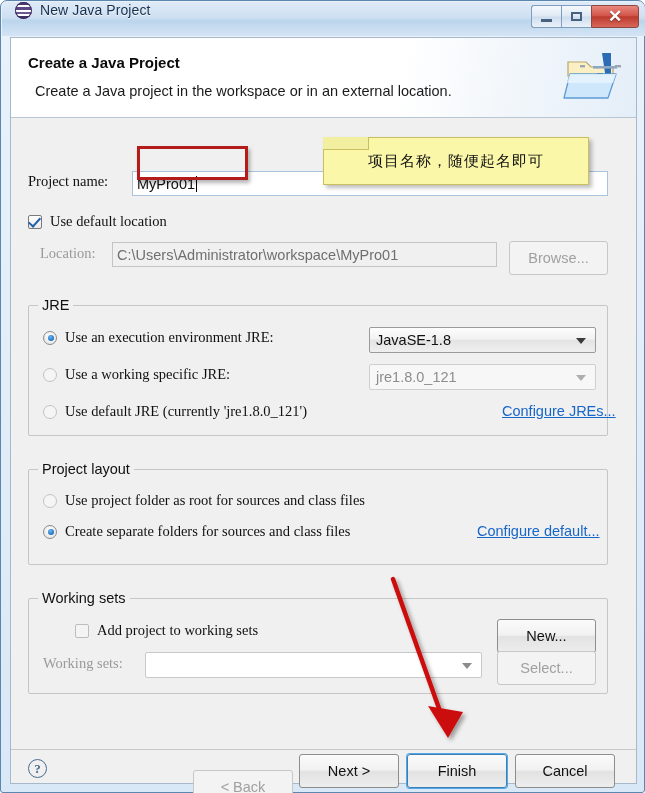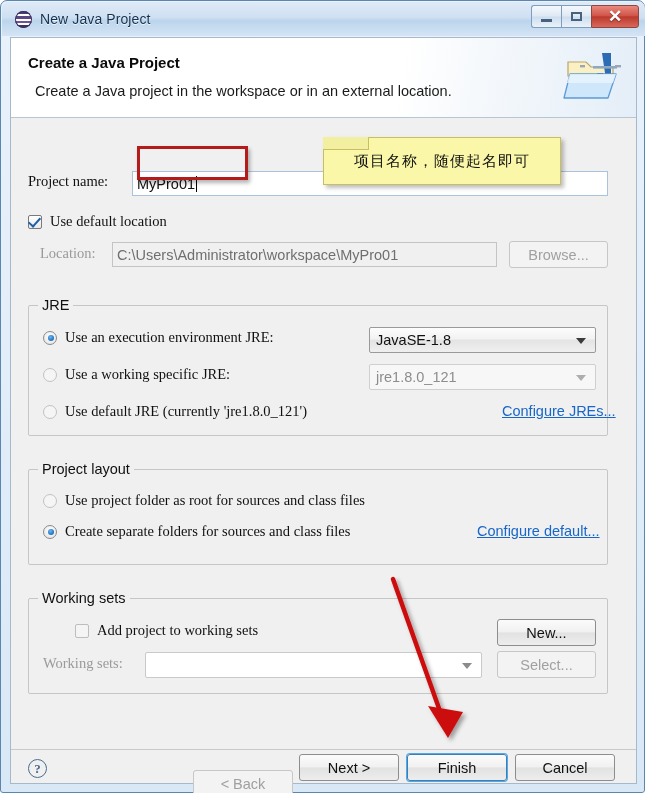--- a/index.html
+++ b/index.html
@@ -16,21 +16,21 @@
     box-sizing:border-box;
     background:linear-gradient(180deg,#e9f2fb 0%,#d9e8f7 100%);
     border:1px solid #5b86ad;
     border-radius:7px 7px 3px 3px;
     padding:0;
   }
   .titlebar{
     position:absolute;left:1px;top:1px;width:643px;height:34px;
     background:linear-gradient(180deg,#dfeaf7 0%,#cfe0f2 45%,#bcd5ec 55%,#d4e4f5 100%);
     border-radius:6px 6px 0 0;
-    display:flex;align-items:center;
+    display:flex;
   }
   .win-icon{
     width:17px;height:17px;margin-left:13px;margin-right:8px;
     border-radius:50%;
     background:
       linear-gradient(180deg,
         #4b3a74 0%, #4b3a74 20%,
         #ffffff 20%, #ffffff 31%,
         #5a4785 31%, #5a4785 45%,
         #ffffff 45%, #ffffff 56%,
@@ -111,21 +111,21 @@
   }
   .textfield.disabled{
     background:#f0f0f0;border:1px solid #c4c4c4;color:#6f6f6f;
   }
   .caret{
     display:inline-block;width:1px;height:16px;background:#000;
     margin-left:1px;
   }
 
   .btn{
-    box-sizing:border-box;height:27px;
+    box-sizing:border-box;height:34px;
     border:1px solid #8d8d8d;border-radius:3px;
     background:linear-gradient(180deg,#fbfbfb 0%,#f1f1f1 47%,#e2e2e2 52%,#ededed 100%);
     font-size:14.5px;color:#111;
     display:flex;align-items:center;justify-content:center;
     white-space:nowrap;
   }
   .btn.disabled{color:#a0a0a0;border-color:#c7c7c7;background:#f3f3f3;}
   .btn.default{
     border-color:#3c7fb1;
     box-shadow:0 0 0 1px #52a8e8;
@@ -200,21 +200,21 @@
   .help-icon{
     position:absolute;left:17px;top:9px;width:19px;height:19px;
     border-radius:50%;border:1.5px solid #4a6b8f;
     color:#4a6b8f;font-size:13px;font-weight:bold;
     display:flex;align-items:center;justify-content:center;
     box-sizing:border-box;font-family:"Liberation Serif",serif;
   }
 
   
   .note{
-    position:absolute;left:322px;top:136px;width:238px;height:48px;
+    position:absolute;left:322px;top:136px;width:266px;height:48px;
     background:#fbf7a8;
     border:1px solid #c9bf62;
     box-shadow:3px 3px 4px rgba(0,0,0,.25);
     box-sizing:border-box;
     display:flex;align-items:center;justify-content:center;
   }
   .note-text{
     font-size:15px;color:#121212;letter-spacing:1px;
     font-family:"DejaVu Sans","Liberation Sans",sans-serif;
     white-space:nowrap;

